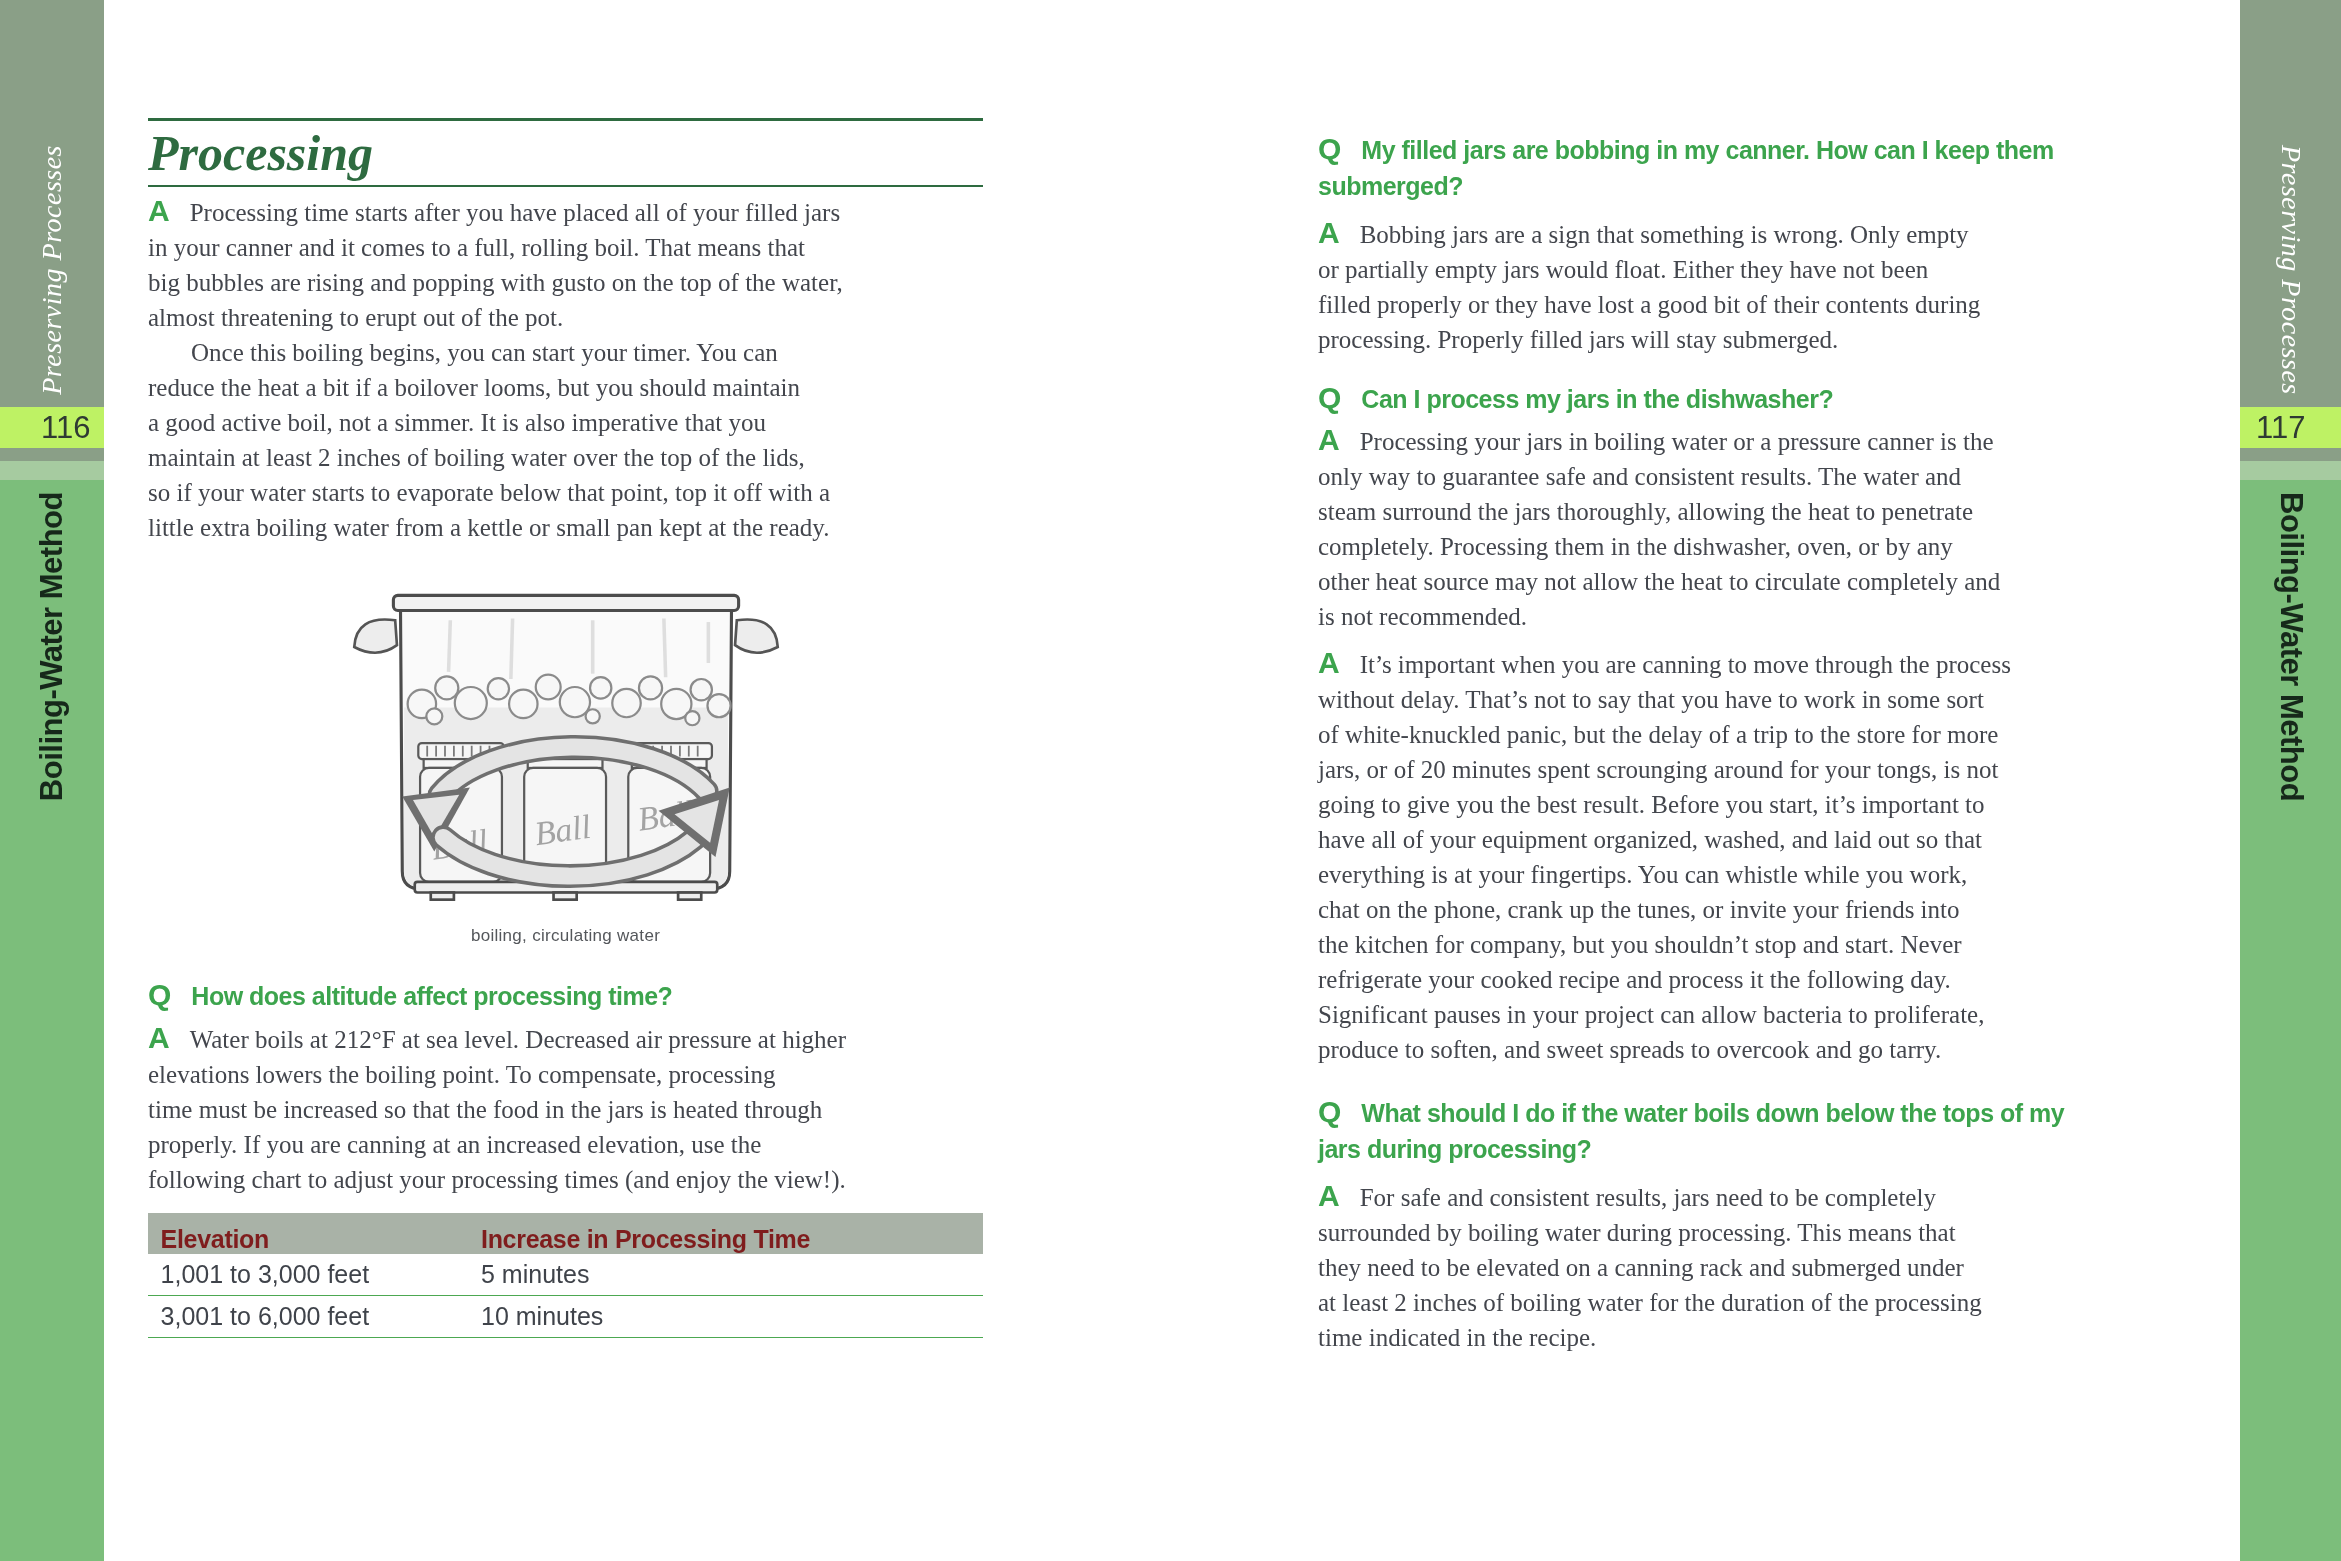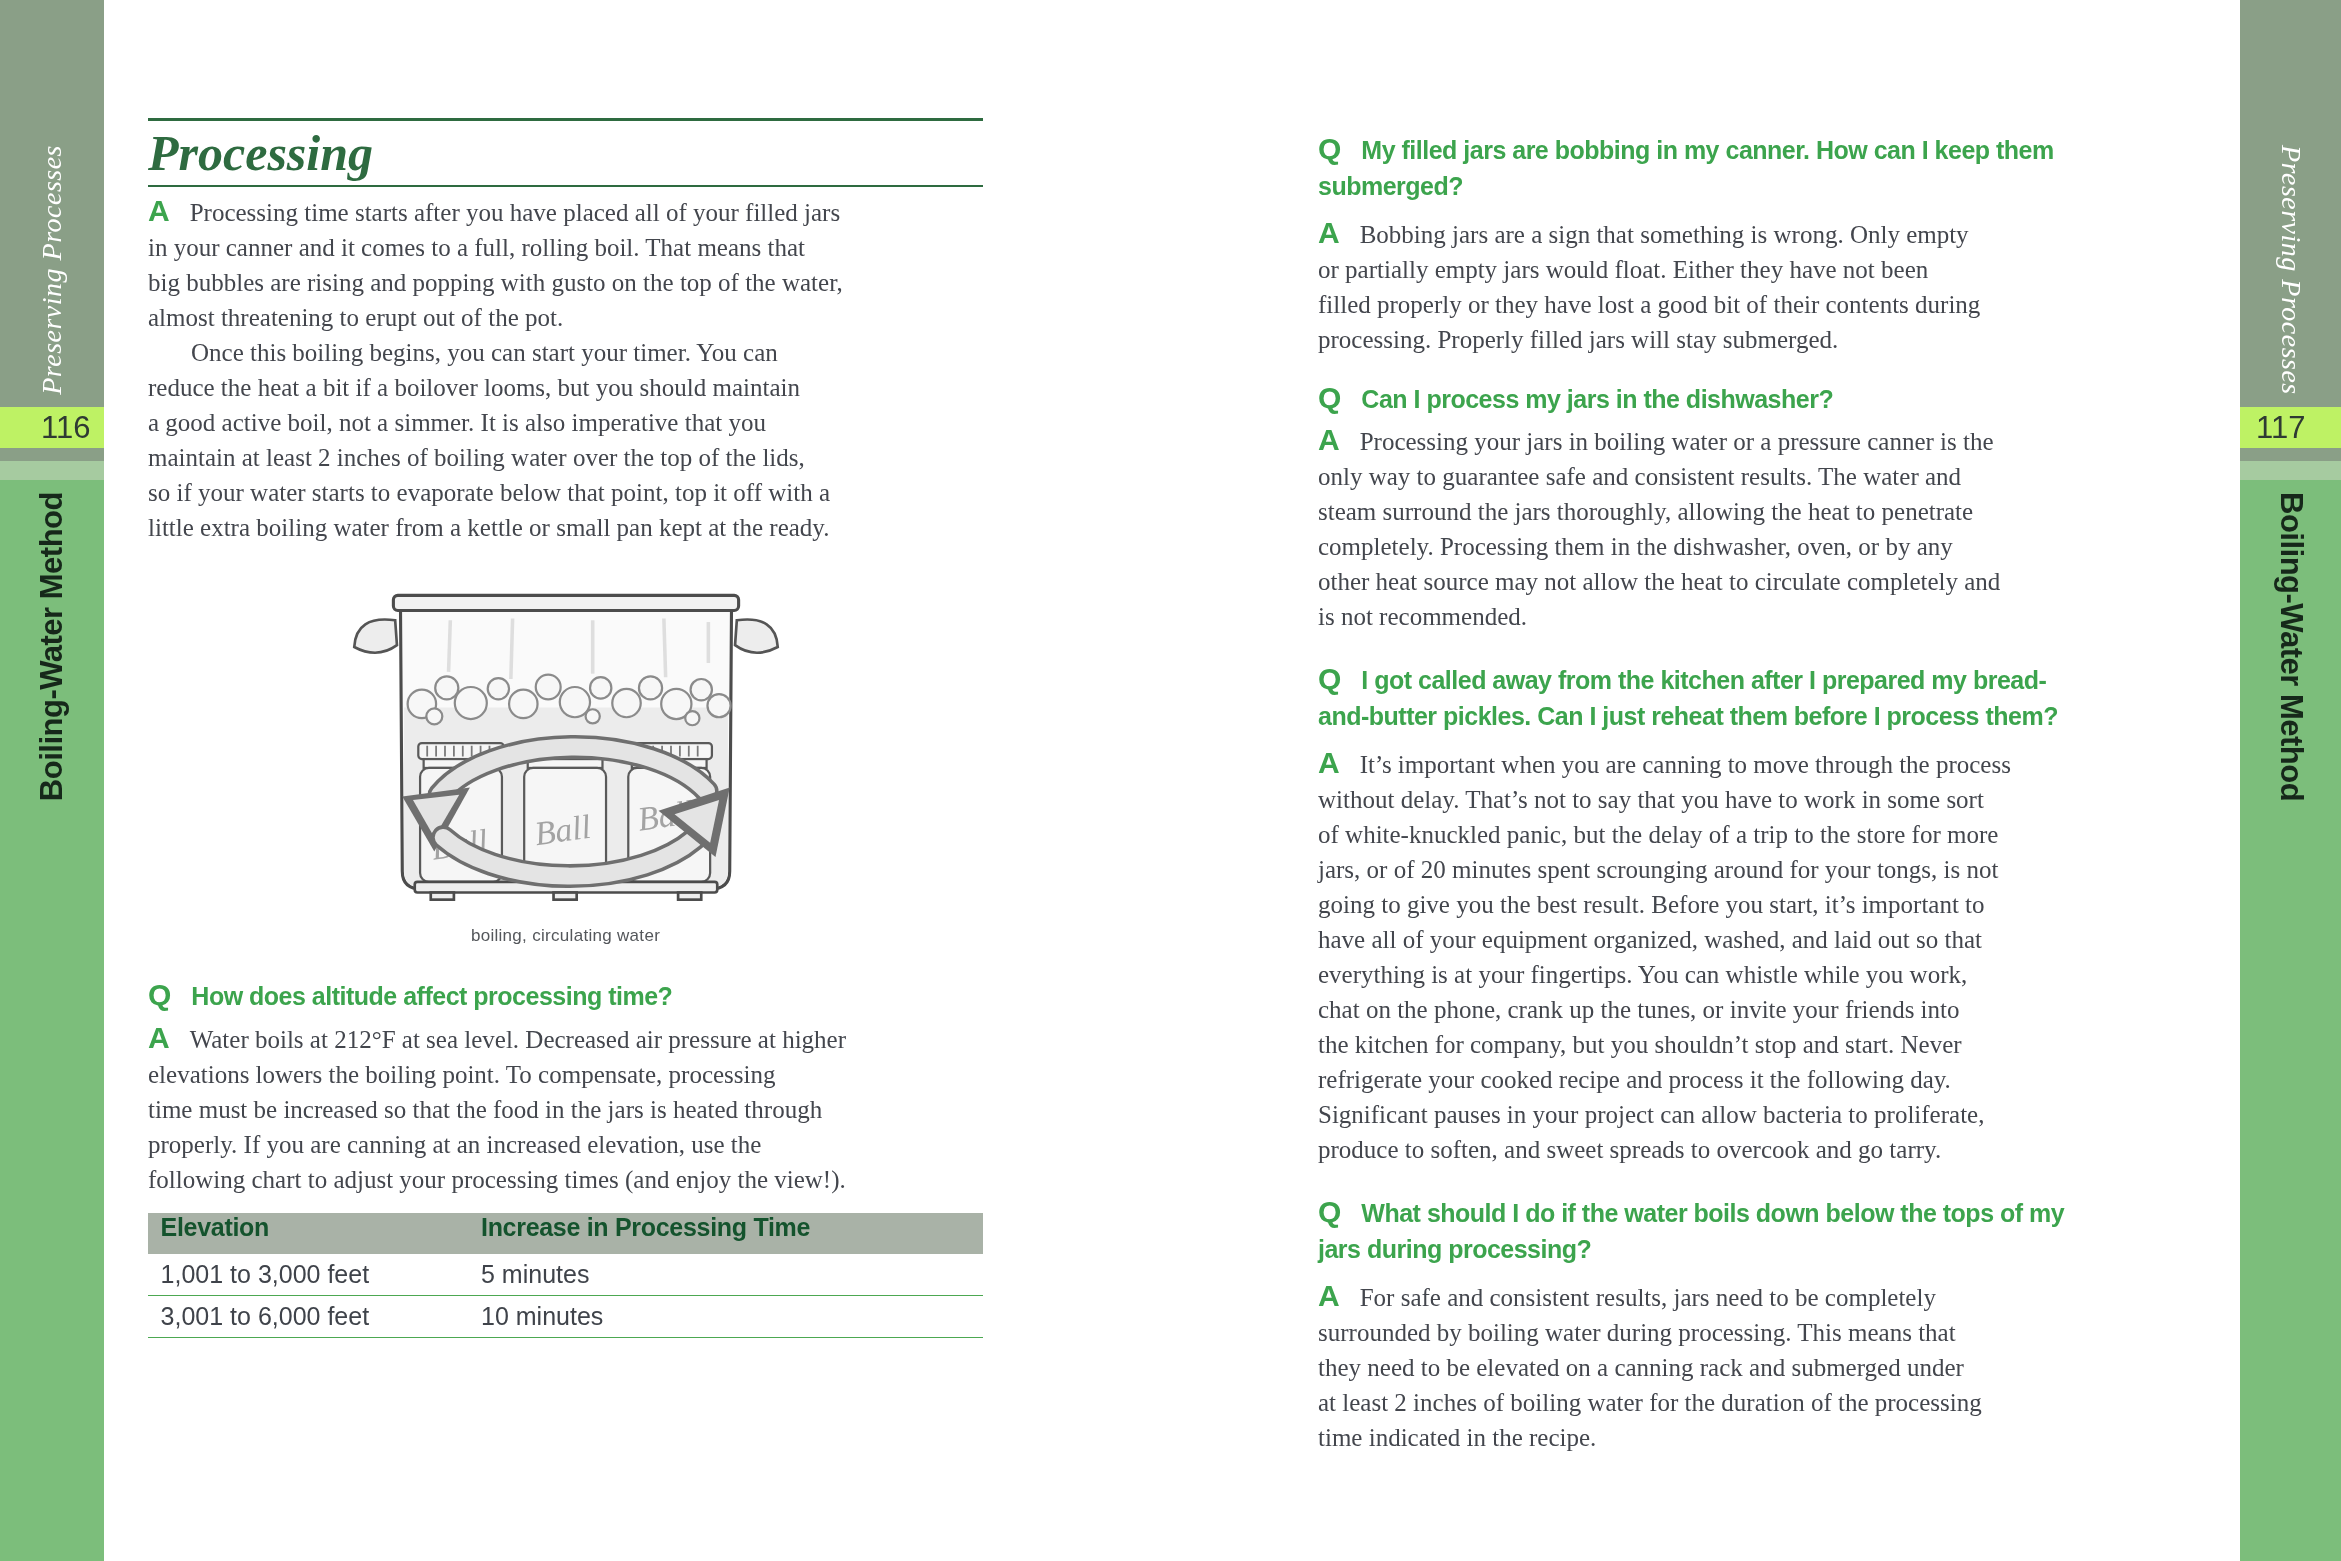--- a/index.html
+++ b/index.html
@@ -56,22 +56,22 @@
   .mt-q{margin-top:27px;}
   .mt-q2r{margin-top:23px;}
   
   .figure{width:835px;text-align:center;}
   .figure svg{display:block;margin:0 auto;}
   .fig-caption{
     margin-top:5.4px;font-size:17px;color:#54575B;letter-spacing:0.3px;white-space:pre;
   }
   
   .alt-table{width:835px;font-size:25px;}
-  .alt-head{display:flex;background:#A9B2A7;height:41px;align-items:flex-start;
-    color:#14532d;font-weight:bold;letter-spacing:-0.3px;}
+  .alt-head{display:flex;background:#A9B2A7;height:41px;align-items:flex-end;
+    color:#7f1d1d;font-weight:bold;letter-spacing:-0.3px;}
   .alt-row{display:flex;height:41px;align-items:center;color:#3F434A;
     border-bottom:1.8px solid #4CA851;}
   .c1{width:333px;padding-left:12.6px;box-sizing:border-box;}
   .c2{flex:1;}
 </style>
 </head>
 <body>
 
 <div id="spread">
 
@@ -233,22 +233,20 @@
 processing. Properly filled jars will stay submerged.</span></p>
 
     <p class="qa q-block mt-q2r"><span class="qa-marker">Q</span><span>Can I process my jars in the dishwasher?</span></p>
     <p class="qa a-block mt-a"><span class="qa-marker">A</span><span>Processing your jars in boiling water or a pressure canner is the
 only way to guarantee safe and consistent results. The water and
 steam surround the jars thoroughly, allowing the heat to penetrate
 completely. Processing them in the dishwasher, oven, or by any
 other heat source may not allow the heat to circulate completely and
 is not recommended.</span></p>
 
-    <p class="qa q-block mt-q"><span class="qa-marker">Q</span><span>I got called away from the kitchen after I prepared my bread-
-and-butter pickles. Can I just reheat them before I process them?</span></p>
     <p class="qa a-block mt-a12"><span class="qa-marker">A</span><span>It’s important when you are canning to move through the process
 without delay. That’s not to say that you have to work in some sort
 of white-knuckled panic, but the delay of a trip to the store for more
 jars, or of 20 minutes spent scrounging around for your tongs, is not
 going to give you the best result. Before you start, it’s important to
 have all of your equipment organized, washed, and laid out so that
 everything is at your fingertips. You can whistle while you work,
 chat on the phone, crank up the tunes, or invite your friends into
 the kitchen for company, but you shouldn’t stop and start. Never
 refrigerate your cooked recipe and process it the following day.

